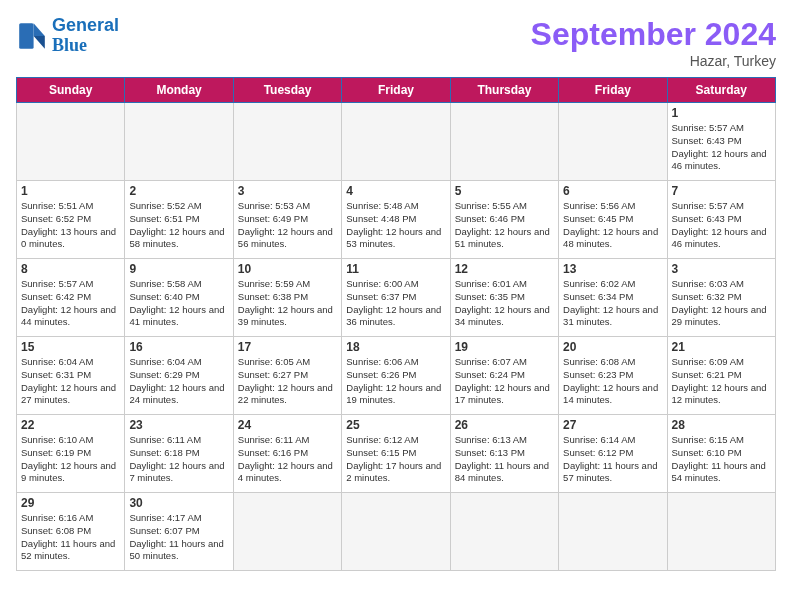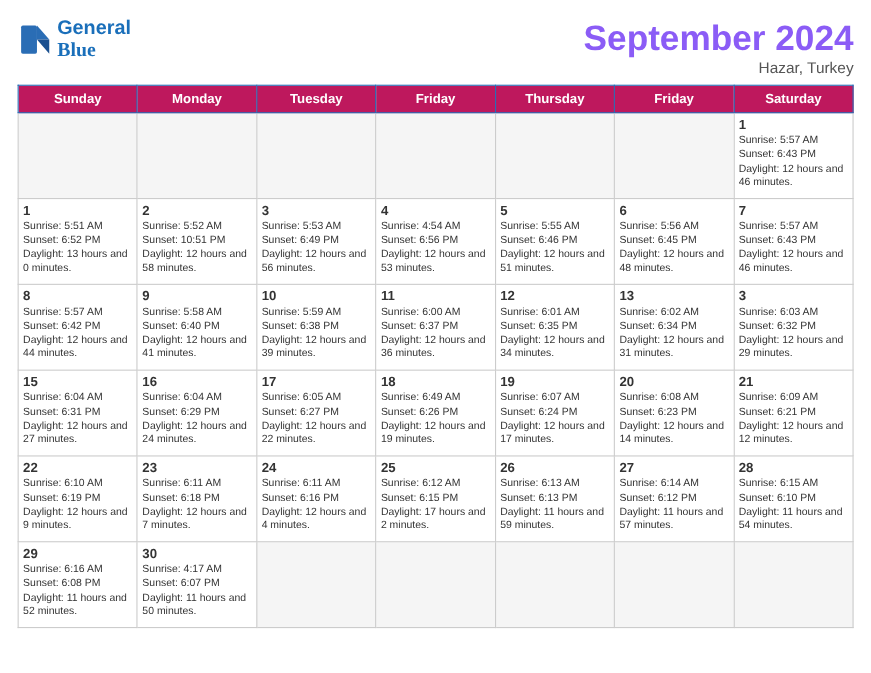--- a/index.html
+++ b/index.html
@@ -135,29 +135,29 @@
             <div class="day-info"><span>Sunrise: 5:57 AM</span><br><span>Sunset: 6:43 PM</span><br><span>Daylight: 12 hours and 46 minutes.</span></div>
           </td>
         </tr>
         <tr>
           <td>
             <span class="day-num">1</span>
             <div class="day-info"><span>Sunrise: 5:51 AM</span><br><span>Sunset: 6:52 PM</span><br><span>Daylight: 13 hours and 0 minutes.</span></div>
           </td>
           <td>
             <span class="day-num">2</span>
-            <div class="day-info"><span>Sunrise: 5:52 AM</span><br><span>Sunset: 10:51 PM</span><br><span>Daylight: 12 hours and 58 minutes.</span></div>
+            <div class="day-info"><span>Sunrise: 5:52 AM</span><br><span>Sunset: 6:51 PM</span><br><span>Daylight: 12 hours and 58 minutes.</span></div>
           </td>
           <td>
             <span class="day-num">3</span>
             <div class="day-info"><span>Sunrise: 5:53 AM</span><br><span>Sunset: 6:49 PM</span><br><span>Daylight: 12 hours and 56 minutes.</span></div>
           </td>
           <td>
             <span class="day-num">4</span>
-            <div class="day-info"><span>Sunrise: 4:54 AM</span><br><span>Sunset: 6:56 PM</span><br><span>Daylight: 12 hours and 53 minutes.</span></div>
+            <div class="day-info"><span>Sunrise: 5:48 AM</span><br><span>Sunset: 4:48 PM</span><br><span>Daylight: 12 hours and 53 minutes.</span></div>
           </td>
           <td>
             <span class="day-num">5</span>
             <div class="day-info"><span>Sunrise: 5:55 AM</span><br><span>Sunset: 6:46 PM</span><br><span>Daylight: 12 hours and 51 minutes.</span></div>
           </td>
           <td>
             <span class="day-num">6</span>
             <div class="day-info"><span>Sunrise: 5:56 AM</span><br><span>Sunset: 6:45 PM</span><br><span>Daylight: 12 hours and 48 minutes.</span></div>
           </td>
           <td>
@@ -203,21 +203,21 @@
           <td>
             <span class="day-num">16</span>
             <div class="day-info"><span>Sunrise: 6:04 AM</span><br><span>Sunset: 6:29 PM</span><br><span>Daylight: 12 hours and 24 minutes.</span></div>
           </td>
           <td>
             <span class="day-num">17</span>
             <div class="day-info"><span>Sunrise: 6:05 AM</span><br><span>Sunset: 6:27 PM</span><br><span>Daylight: 12 hours and 22 minutes.</span></div>
           </td>
           <td>
             <span class="day-num">18</span>
-            <div class="day-info"><span>Sunrise: 6:49 AM</span><br><span>Sunset: 6:26 PM</span><br><span>Daylight: 12 hours and 19 minutes.</span></div>
+            <div class="day-info"><span>Sunrise: 6:06 AM</span><br><span>Sunset: 6:26 PM</span><br><span>Daylight: 12 hours and 19 minutes.</span></div>
           </td>
           <td>
             <span class="day-num">19</span>
             <div class="day-info"><span>Sunrise: 6:07 AM</span><br><span>Sunset: 6:24 PM</span><br><span>Daylight: 12 hours and 17 minutes.</span></div>
           </td>
           <td>
             <span class="day-num">20</span>
             <div class="day-info"><span>Sunrise: 6:08 AM</span><br><span>Sunset: 6:23 PM</span><br><span>Daylight: 12 hours and 14 minutes.</span></div>
           </td>
           <td>
@@ -237,21 +237,21 @@
           <td>
             <span class="day-num">24</span>
             <div class="day-info"><span>Sunrise: 6:11 AM</span><br><span>Sunset: 6:16 PM</span><br><span>Daylight: 12 hours and 4 minutes.</span></div>
           </td>
           <td>
             <span class="day-num">25</span>
             <div class="day-info"><span>Sunrise: 6:12 AM</span><br><span>Sunset: 6:15 PM</span><br><span>Daylight: 17 hours and 2 minutes.</span></div>
           </td>
           <td>
             <span class="day-num">26</span>
-            <div class="day-info"><span>Sunrise: 6:13 AM</span><br><span>Sunset: 6:13 PM</span><br><span>Daylight: 11 hours and 59 minutes.</span></div>
+            <div class="day-info"><span>Sunrise: 6:13 AM</span><br><span>Sunset: 6:13 PM</span><br><span>Daylight: 11 hours and 84 minutes.</span></div>
           </td>
           <td>
             <span class="day-num">27</span>
             <div class="day-info"><span>Sunrise: 6:14 AM</span><br><span>Sunset: 6:12 PM</span><br><span>Daylight: 11 hours and 57 minutes.</span></div>
           </td>
           <td>
             <span class="day-num">28</span>
             <div class="day-info"><span>Sunrise: 6:15 AM</span><br><span>Sunset: 6:10 PM</span><br><span>Daylight: 11 hours and 54 minutes.</span></div>
           </td>
         </tr>

